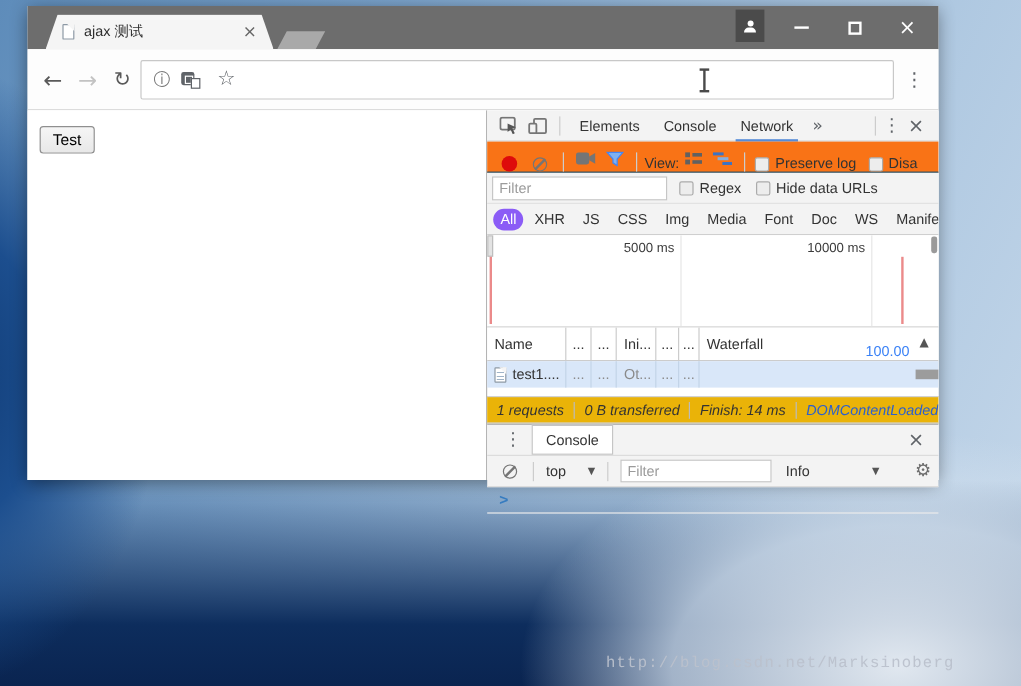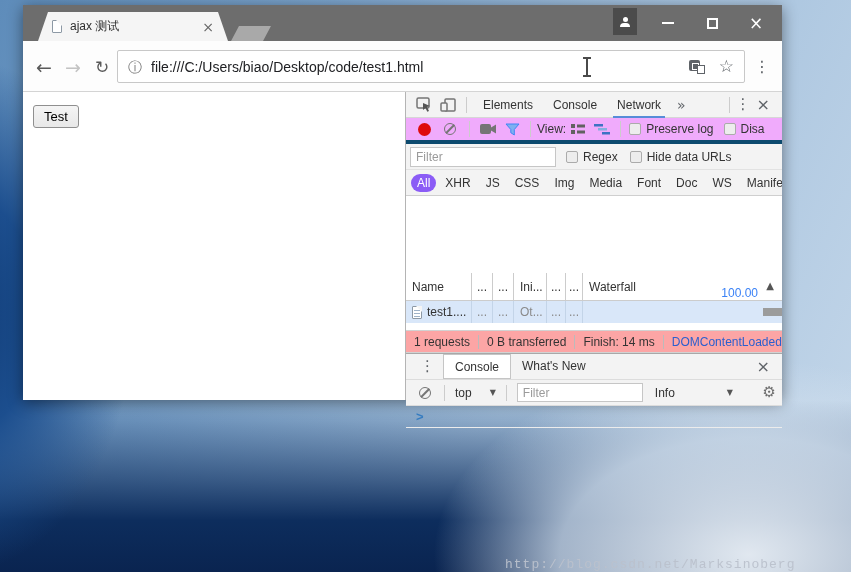--- a/index.html
+++ b/index.html
@@ -79,21 +79,21 @@
 
   .dt-tabbar { top:0; height:26px; background:#f3f3f3; border-bottom:1px solid #d6d6d6; display:flex; align-items:center; padding:0 6px; }
   .dt-tab { padding:0 10px; height:26px; line-height:26px; position:relative; }
   .dt-tab.sel::after { content:""; position:absolute; left:6px; right:6px; bottom:0; height:2px; background:#568cd8; }
   .icon-btn { width:24px; height:22px; display:flex; align-items:center; justify-content:center; flex:none; }
   .chev { color:#5f6368; font-size:14px; padding:0 6px; }
   .dots-v { color:#5f6368; font-size:15px; }
   .x-btn { color:#5f6368; font-size:16px; padding:0 6px; }
   .spacer { flex:1; }
 
-  .net-toolbar { top:26px; height:26px; background:#f0abfc; border-bottom:4px solid #0c4a6e; display:flex; align-items:center; padding:0 6px; }
+  .net-toolbar { top:26px; height:26px; background:#f97316; border-bottom:1px solid #0c4a6e; display:flex; align-items:flex-end; padding:0 6px; }
   .rec-dot { width:13px; height:13px; border-radius:50%; background:#de0b0b; margin:0 6px; flex:none; }
   .circle-slash { position:relative; width:12px; height:12px; border:1.5px solid #757575; border-radius:50%; margin:0 7px; flex:none; }
   .circle-slash::before { content:""; position:absolute; left:-1px; top:4.3px; width:12px; height:1.5px; background:#757575; transform:rotate(-45deg); }
   .label { color:#333; }
   .checkbox { width:12px; height:12px; background:#ededed; border:1px solid #ababab; border-radius:2px; margin:0 5px 0 2px; flex:none; }
 
   .filter-row { top:52px; height:26px; background:#f3f3f3; border-bottom:1px solid #e2e2e2; display:flex; align-items:center; padding:0 4px; }
   .filter-input { width:146px; height:20px; border:1px solid #c6c6c6; background:#fff; font-size:12px; padding:0 5px;
     font-family:inherit; color:#333; margin-right:8px; }
   .filter-input::placeholder { color:#9b9b9b; }
@@ -115,22 +115,22 @@
   .tbl-row .cell { border-right-color:#c3d4e8; }
   .c-name { left:0; width:66px; } .c-d1 { left:66px; width:21px; justify-content:center; }
   .c-d2 { left:87px; width:21px; justify-content:center; } .c-ini { left:108px; width:33px; }
   .c-d3 { left:141px; width:19px; justify-content:center; } .c-d4 { left:160px; width:17px; justify-content:center; }
   .c-wf { left:177px; right:0; border-right:none; }
   .muted { color:#8a8a8a; }
   .wf-scale { position:absolute; right:24px; top:13px; bottom:0; display:flex; align-items:center; color:#3b82f6;margin-left:40px; }
   .sort-arrow { position:absolute; right:8px; top:8px; font-size:10px; color:#555; }
   .wf-bar { position:absolute; left:180px; top:7px; width:29px; height:8px; background:#9c9c9c; }
 
-  .summary { top:238px; height:23px; background:#fca5a5; border-top:1px solid #d2d2d2; border-bottom:1px solid #d2d2d2;
-    display:flex; align-items:center; padding:0 8px; white-space:nowrap; overflow:hidden; }
+  .summary { top:238px; height:23px; background:#eab308; border-top:1px solid #d2d2d2; border-bottom:1px solid #d2d2d2;
+    display:flex; align-items:center; padding:0 8px; white-space:nowrap; overflow:hidden;font-style:italic; }
   .sum-item { padding:0 8px; }
   .sum-item:first-child { padding-left:0; }
   .sum-item + .sum-item { border-left:1px solid #bbb; }
   .sum-link { color:#2b5fce; }
 
   .drawer-tabbar { top:261px; height:27px; background:#f3f3f3; border-top:1px solid #a8a8a8; border-bottom:1px solid #dcdcdc;
     display:flex; align-items:center; padding:0 6px; }
   .drawer-tab { padding:0 11px; height:25px; line-height:25px; }
   .drawer-tab.sel { background:#fff; border:1px solid #c5c5c5; }
   .drawer-toolbar { top:288px; height:26px; background:#f3f3f3; border-bottom:1px solid #dcdcdc; display:flex; align-items:center; padding:0 6px; }
@@ -139,21 +139,21 @@
   .console-filter { width:126px; height:19px; border:1px solid #c6c6c6; background:#fff; font-size:12px; padding:0 5px; font-family:inherit; margin:0 8px 0 4px; }
   .console-filter::placeholder { color:#9b9b9b; }
   .level-dd { width:86px; justify-content:space-between; }
   .gear { margin-left:auto; color:#6e6e6e; font-size:15px; }
 
   .console-body { top:314px; bottom:0; background:#fff; }
   .prompt-row { height:22px; border-bottom:1px solid #ececec; display:flex; align-items:center; padding:0 10px; }
   .prompt { color:#367cc0; font-weight:bold; font-size:13px; }
 
   .watermark { position:absolute; left:505px; top:545px; font-family:"Liberation Mono","DejaVu Sans Mono",monospace;
-    font-size:13px; letter-spacing:1px; color:rgba(186,193,204,.95); white-space:nowrap;margin-top:12px; }
+    font-size:13px; letter-spacing:1px; color:rgba(186,193,204,.95); white-space:nowrap; }
 
   svg { display:block; }
 </style>
 </head>
 <body>
 
 <div class="window">
 
   <div class="titlebar">
     <div class="tab">
@@ -175,21 +175,20 @@
         <span class="close-x glyph">×</span>
       </div>
   </div>
 
   <div class="toolbar">
     <div class="navbtn nav-back glyph">←</div>
     <div class="navbtn nav-fwd glyph">→</div>
     <div class="navbtn nav-reload glyph">↻</div>
     <div class="urlbar">
       <span class="info-icon glyph">ⓘ</span>
-      <span class="url-text">file:///C:/Users/biao/Desktop/code/test1.html</span>
       <span class="translate-icon">
           <span class="back"></span>
           <span class="front"></span>
         </span>
       <span class="star glyph">☆</span>
       <span class="ibeam"></span>
     </div>
     <div class="menu-dots glyph">⋮</div>
   </div>
 
@@ -279,20 +278,30 @@
         <span class="type-pill">CSS</span>
         <span class="type-pill">Img</span>
         <span class="type-pill">Media</span>
         <span class="type-pill">Font</span>
         <span class="type-pill">Doc</span>
         <span class="type-pill">WS</span>
         <span class="type-pill">Manifest</span>
 
       </div>
 
+      <div class="dt-row overview">
+        <span class="ov-handle"></span>
+        <span class="ov-grid" style="left:161px;"></span>
+        <span class="ov-grid" style="left:320px;"></span>
+        <span class="ov-label" style="right:220px;">5000 ms</span>
+        <span class="ov-label" style="right:61px;">10000 ms</span>
+        <span class="ov-red" style="left:2px;"></span>
+        <span class="ov-red" style="left:345px;"></span>
+        <span class="ov-scroll"></span>
+      </div>
 
       <div class="dt-row tbl-header">
         <span class="cell c-name">Name</span>
         <span class="cell c-d1">...</span>
         <span class="cell c-d2">...</span>
         <span class="cell c-ini">Ini...</span>
         <span class="cell c-d3">...</span>
         <span class="cell c-d4">...</span>
         <span class="cell c-wf">Waterfall</span>
         <span class="wf-scale">100.00</span>
@@ -318,21 +327,20 @@
       <div class="dt-row summary">
         <span class="sum-item">1 requests</span>
         <span class="sum-item">0 B transferred</span>
         <span class="sum-item">Finish: 14 ms</span>
         <span class="sum-item sum-link">DOMContentLoaded: …</span>
       </div>
 
       <div class="dt-row drawer-tabbar">
         <span class="dots-v glyph" style="padding:0 8px;">⋮</span>
         <span class="drawer-tab sel">Console</span>
-        <span class="drawer-tab">What's New</span>
         <span class="spacer"></span>
         <span class="x-btn glyph">×</span>
       </div>
 
       <div class="dt-row drawer-toolbar">
         <span class="circle-slash"></span>
         <span class="vdiv"></span>
         <span class="dd">
           <span>top</span>
           <span class="arrow glyph">▼</span>

